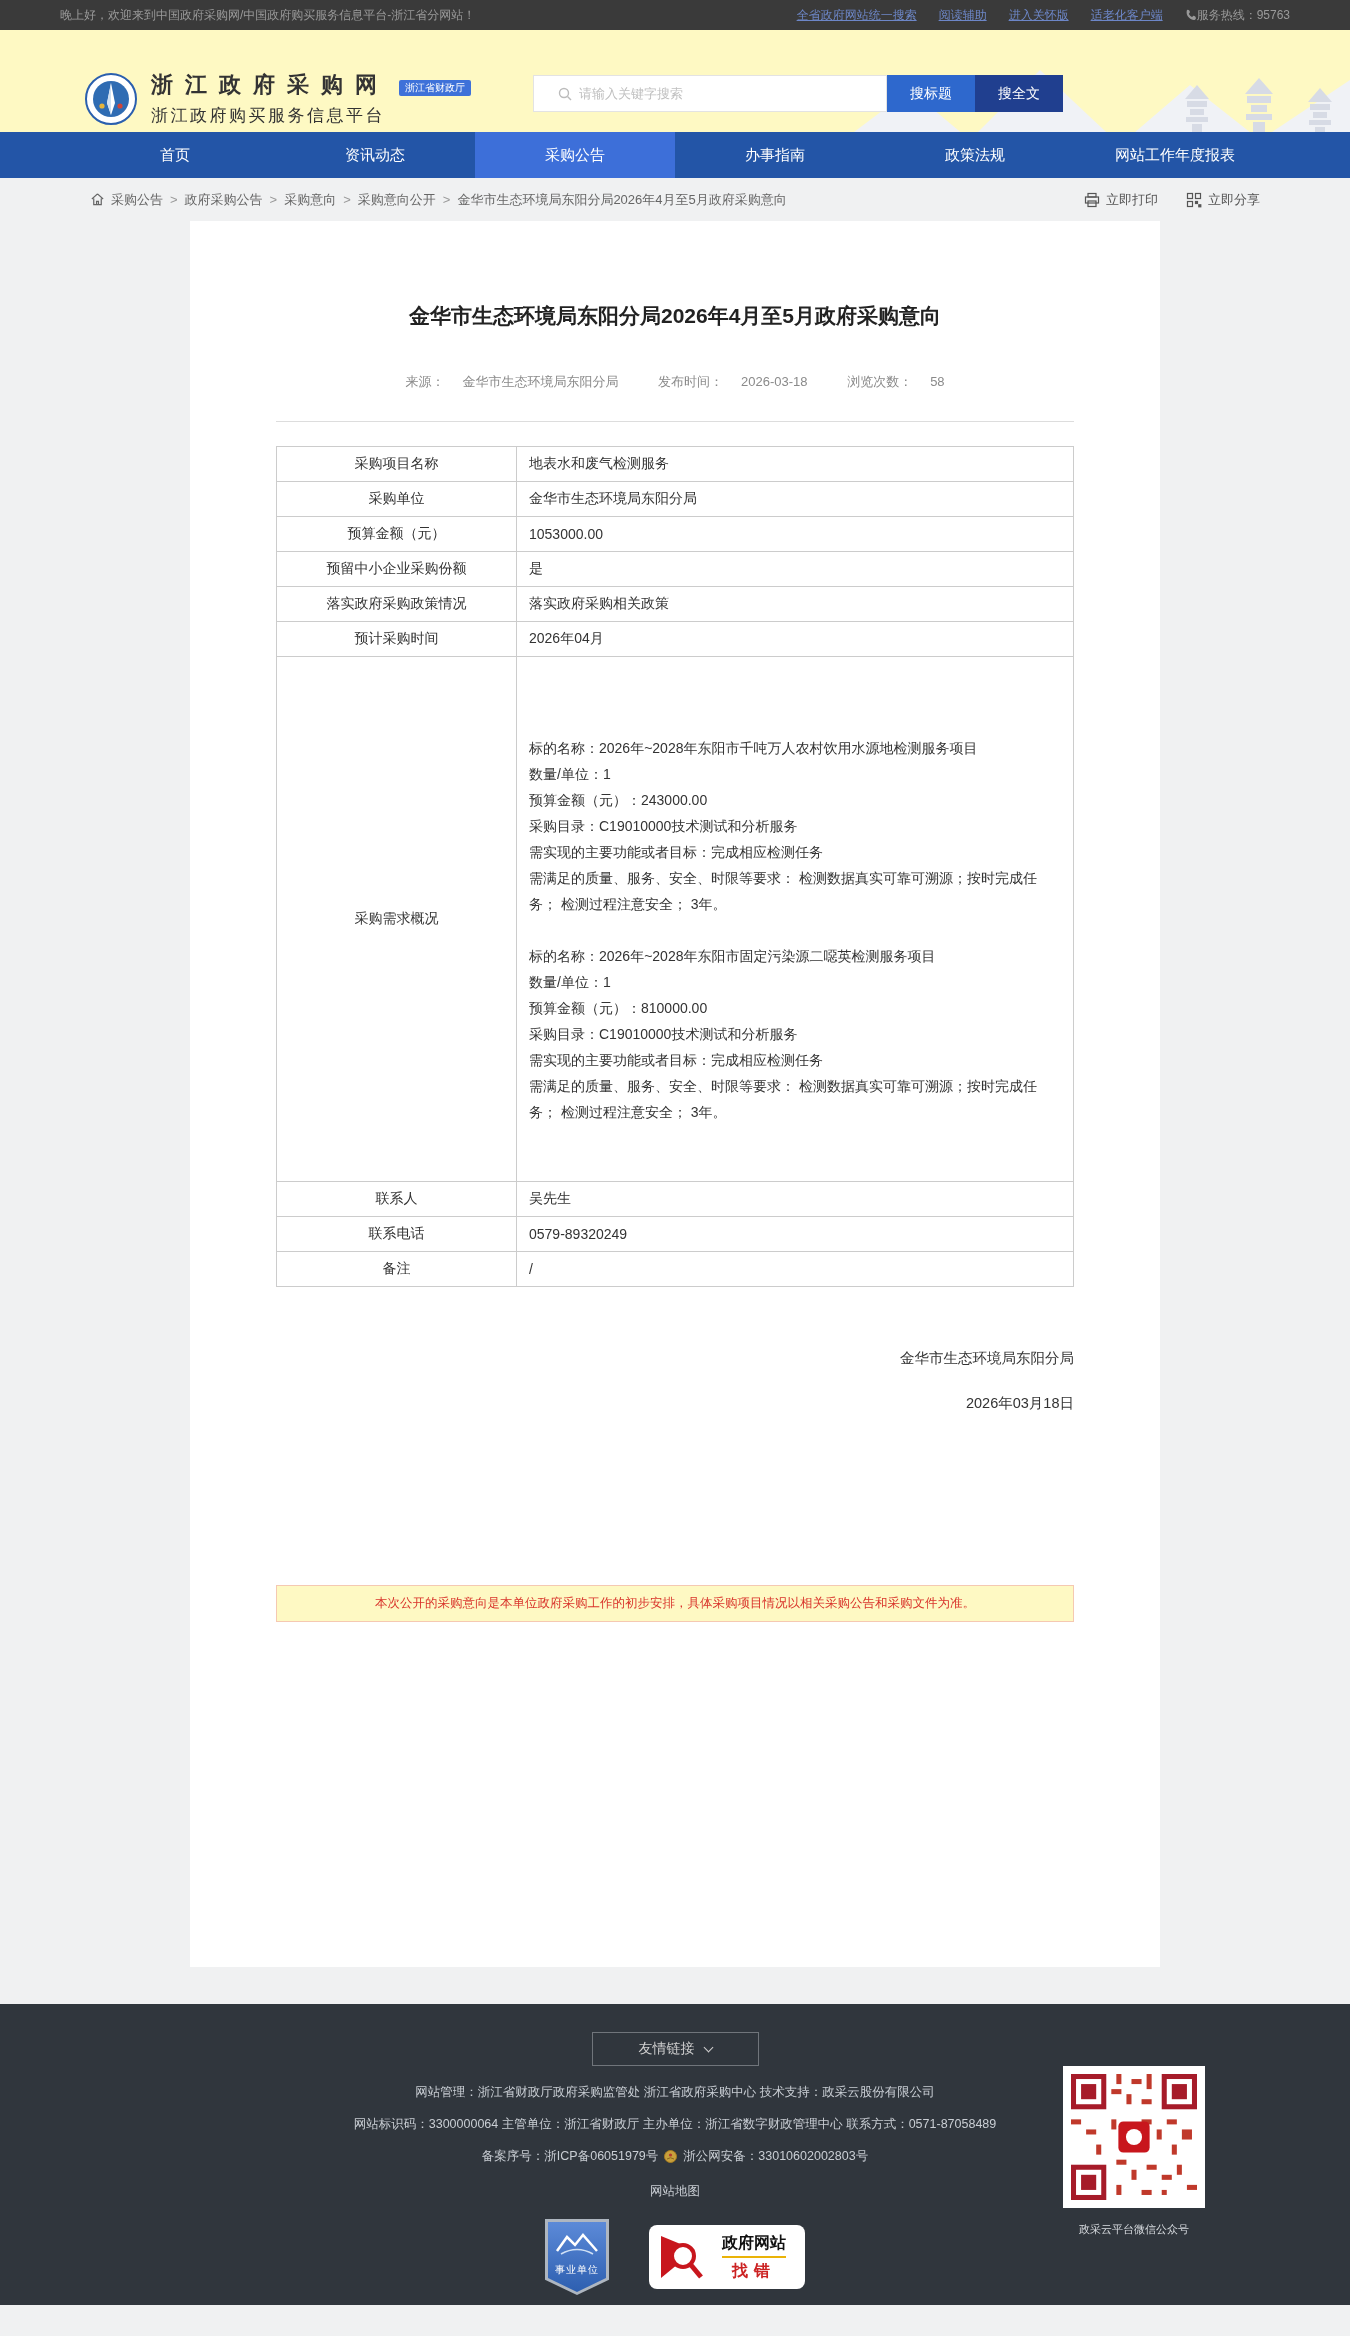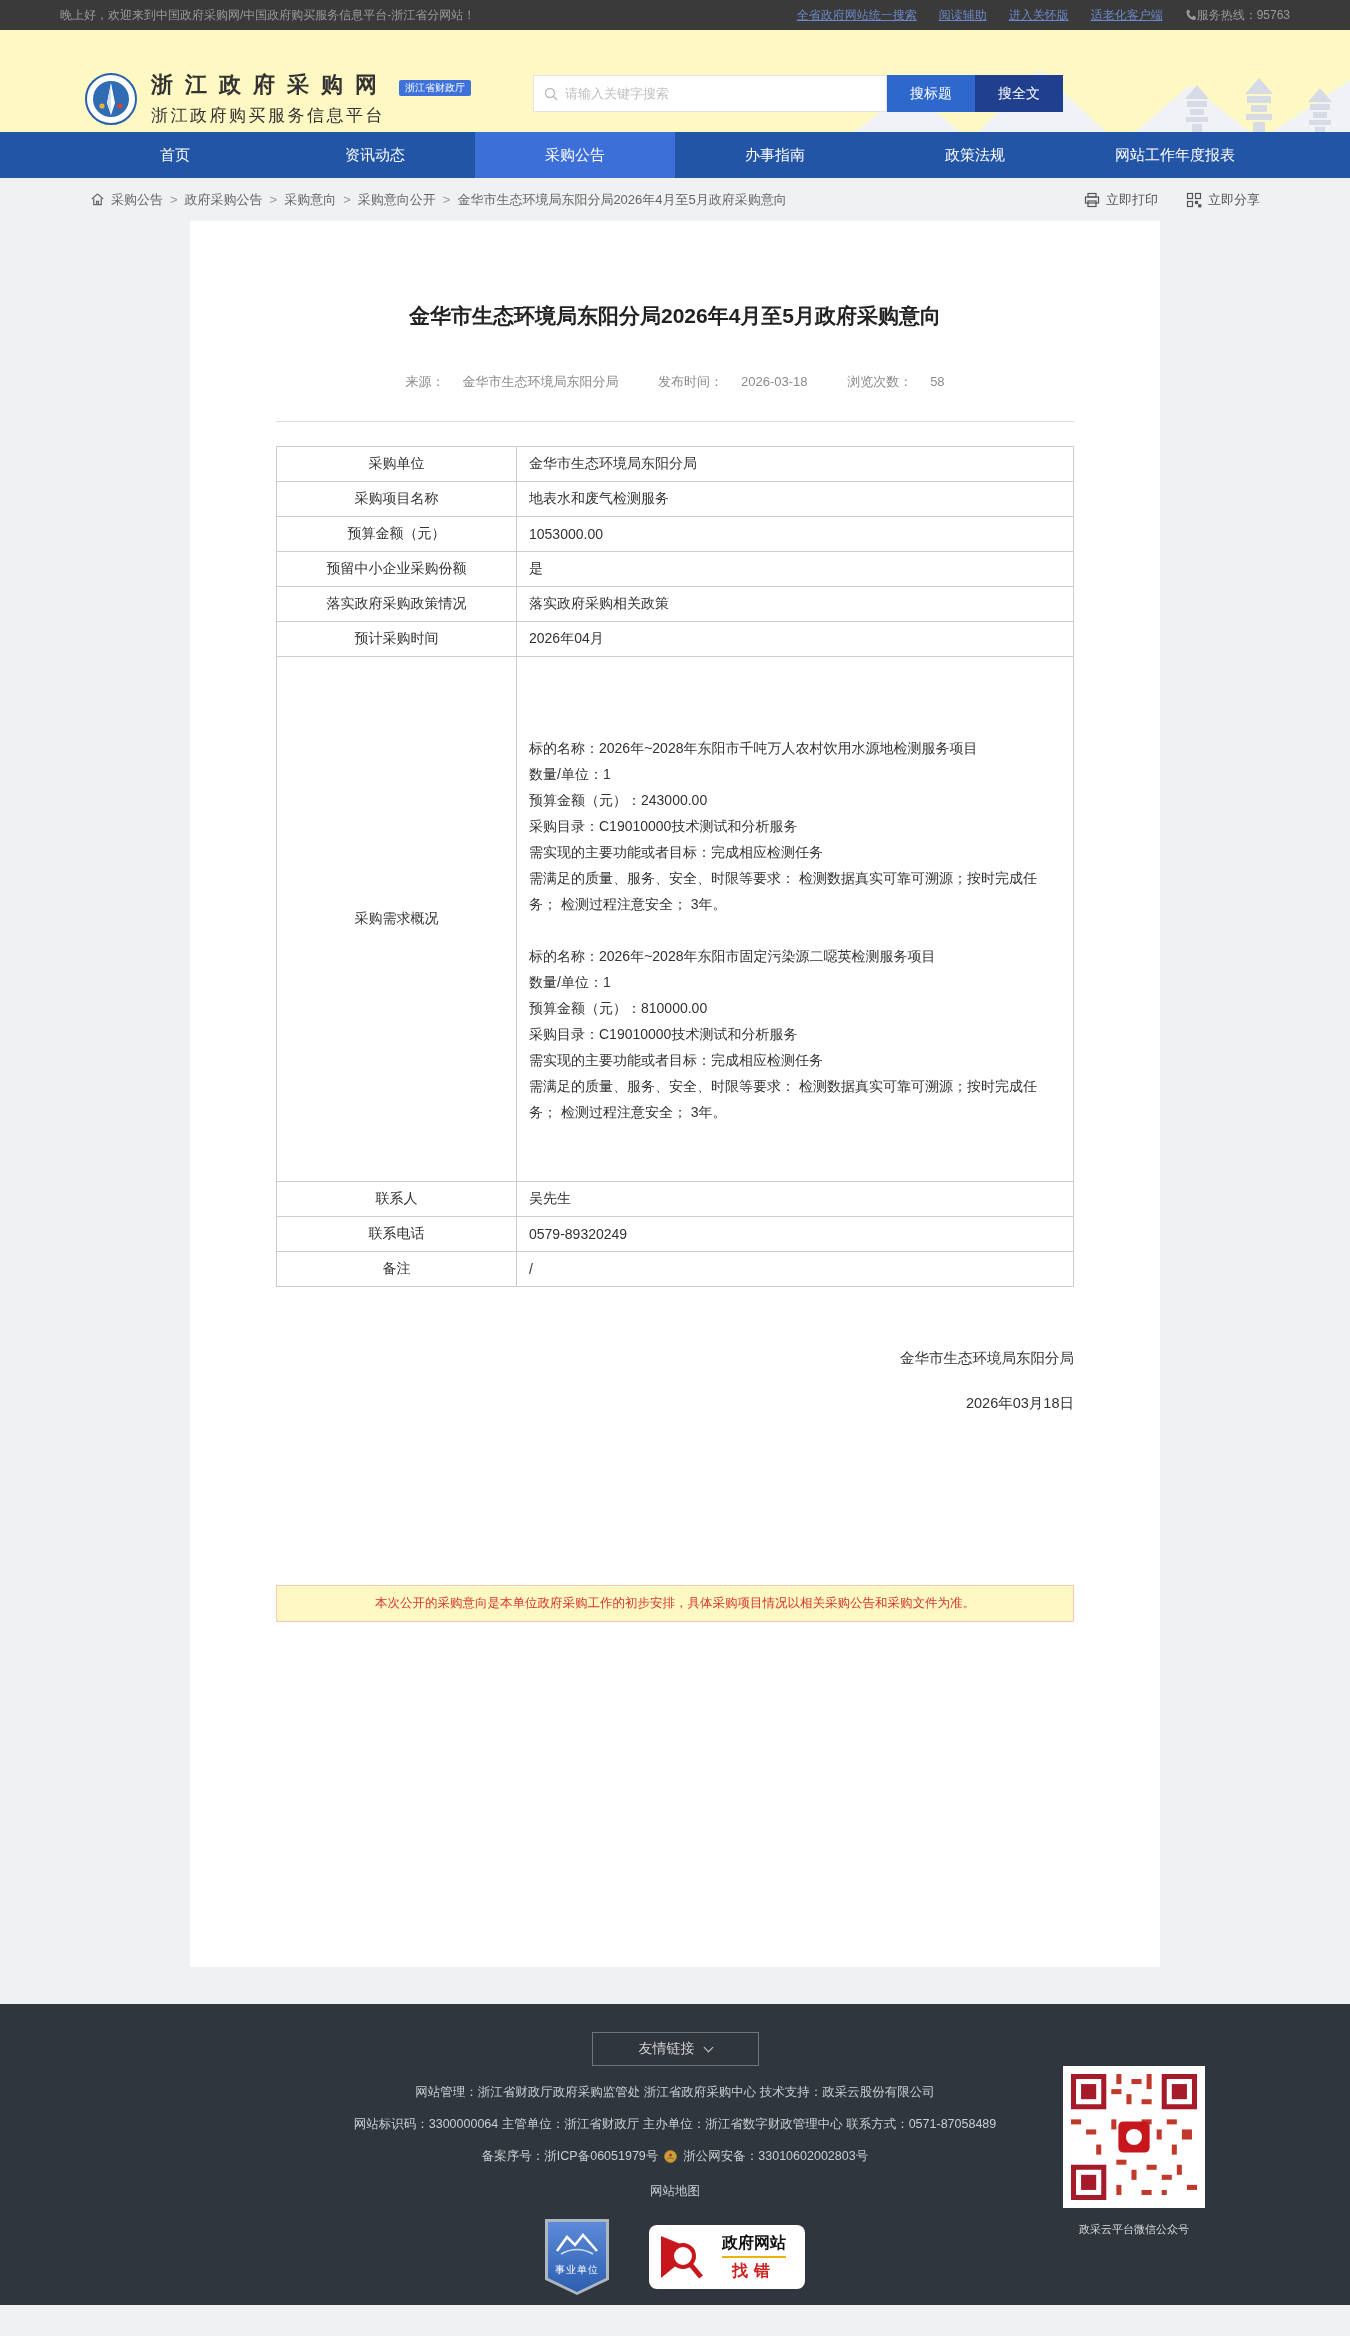--- a/index.html
+++ b/index.html
@@ -28,21 +28,21 @@
   .logo-title-row { display: flex; align-items: flex-end; gap: 10px; }
   .logo-title { font-size: 22px; font-weight: bold; color: #333; letter-spacing: 12px; white-space: nowrap; }
   .fin-badge {
     background: #3e71d9; color: #fff; font-size: 10px; line-height: 1;
     padding: 3px 6px; border-radius: 2px; white-space: nowrap; margin-bottom: 4px;
   }
   .logo-subtitle { font-size: 17px; color: #333; letter-spacing: 2.5px; margin-top: 4px; white-space: nowrap; }
   .search { position: absolute; left: 458px; top: 45px; display: flex; height: 37px; }
   .search-box {
     width: 354px; height: 37px; background: #fff; border: 1px solid #e3e3e3;
-    display: flex; align-items: center; padding: 0 10px; gap: 7px;
+    display: flex; align-items: center; padding: 0 24px; gap: 7px;
   }
   .search-box input {
     border: none; outline: none; flex: 1; font-size: 13px; color: #333;
     font-family: inherit; background: transparent;
   }
   .search-box input::placeholder { color: #bfbfbf; }
   .btn-search { width: 88px; height: 37px; border: none; color: #fff; font-size: 14px; cursor: pointer; font-family: inherit; }
   .btn-title { background: #2e68cd; }
   .btn-full { background: #203f8f; }
   
@@ -252,26 +252,26 @@
     <span><span>来源：</span><span>金华市生态环境局东阳分局</span></span>
     <span><span>发布时间：</span><span>2026-03-18</span></span>
     <span><span>浏览次数：</span><span>58</span></span>
   </div>
   <hr class="meta-divider">
 
 
   <table class="ptable">
     <tbody>
       <tr>
+        <td class="lbl">采购项目名称</td>
+        <td class="val">地表水和废气检测服务</td>
+      </tr>
+      <tr>
         <td class="lbl">采购单位</td>
         <td class="val">金华市生态环境局东阳分局</td>
-      </tr>
-      <tr>
-        <td class="lbl">采购项目名称</td>
-        <td class="val">地表水和废气检测服务</td>
       </tr>
       <tr>
         <td class="lbl">预算金额（元）</td>
         <td class="val">1053000.00</td>
       </tr>
       <tr>
         <td class="lbl">预留中小企业采购份额</td>
         <td class="val">是</td>
       </tr>
       <tr>

